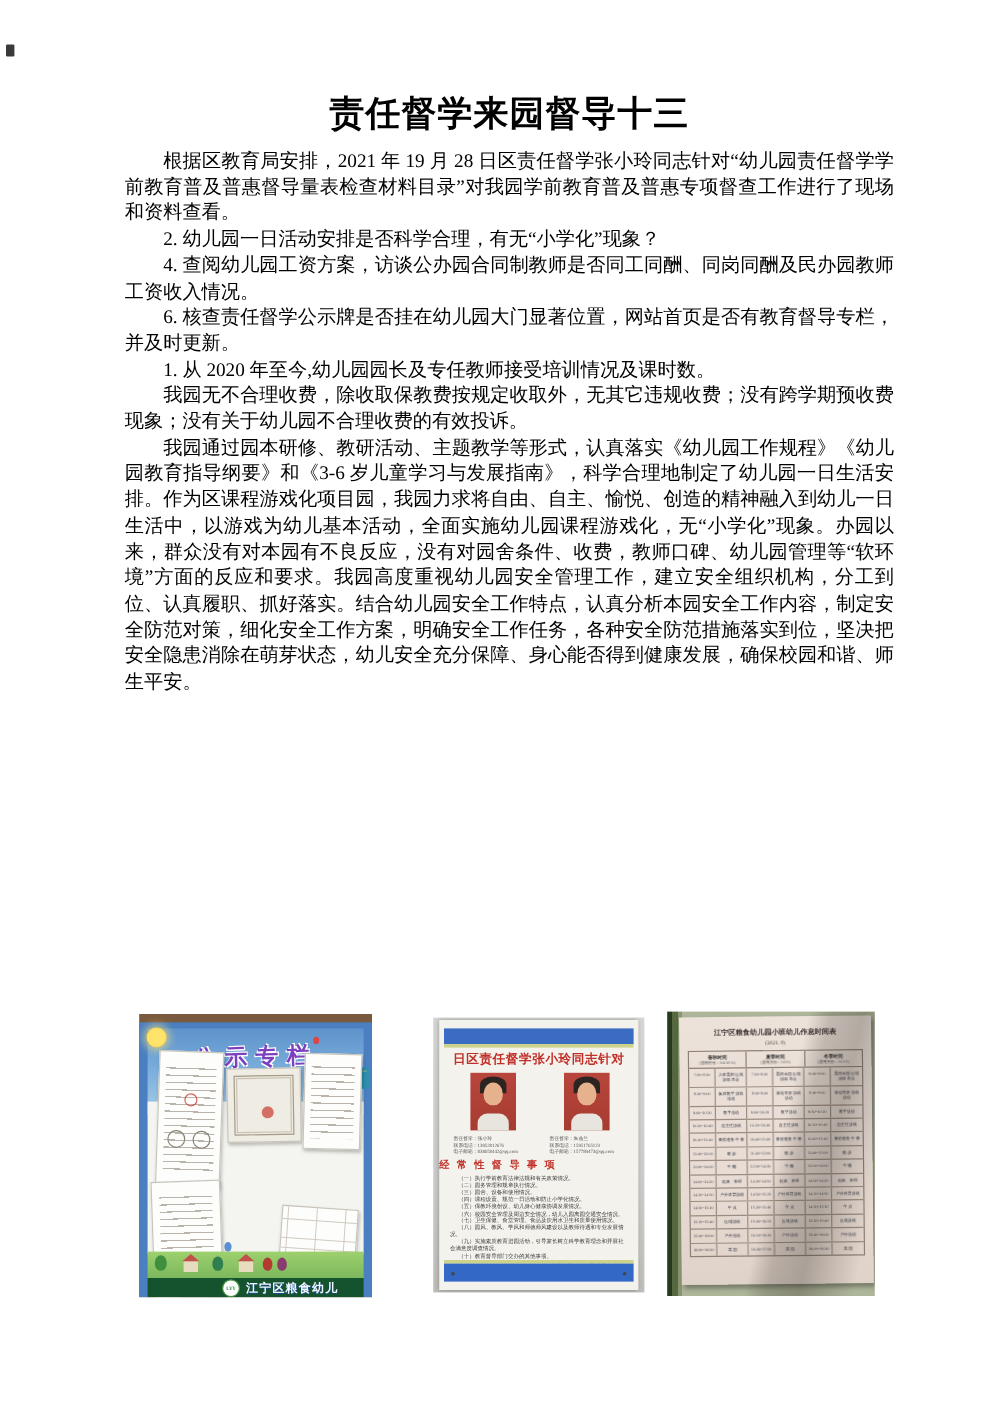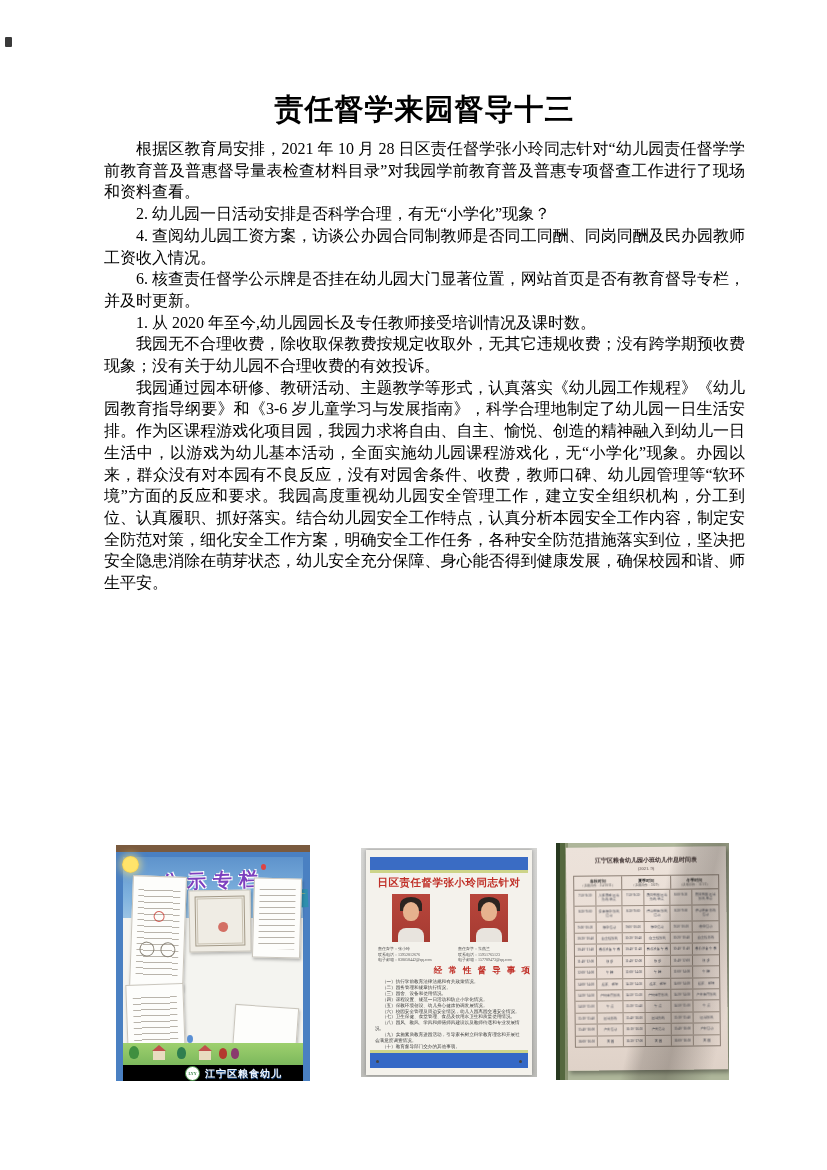--- a/index.html
+++ b/index.html
@@ -1,20 +1,20 @@
 <!DOCTYPE html>
 <html><head>
 <meta charset="utf-8">
 <style>
   html,body{margin:0;padding:0;background:#888;}
   .page{position:relative;width:827px;height:1170px;background:#ffffff;margin:0 auto;
         font-family:"Liberation Serif","DejaVu Serif",serif;color:#000;overflow:hidden;}
   .stray{position:absolute;left:5px;top:37px;width:7px;height:10px;background:#3a3a3a;border-radius:1px;}
   .doc{position:absolute;left:104px;top:78px;width:641px;}
-  .doc-title{font-size:29px;line-height:34px;font-weight:bold;text-align:center;letter-spacing:1px;margin:14px 0 12px 0;}
+  .doc-title{font-size:29px;line-height:34px;font-weight:bold;text-align:center;letter-spacing:1px;margin:0 0 12px 0;}
   .para{font-size:16px;line-height:21.7px;text-align:justify;margin:0;}
   .indent{text-indent:2em;}
   .bold{font-weight:bold;}
   
   .photos{position:absolute;left:104px;top:843px;width:641px;height:240px;}
   .photo{position:absolute;overflow:hidden;}
   
   .ph1{left:12px;top:2px;width:194px;height:236px;background:#7a5a3e;}
   .ph1 .board{position:absolute;left:0;top:7px;right:0;bottom:0;background:#4a80c2;}
   .ph1 .sky{position:absolute;left:7px;top:5px;right:7px;height:72px;background:linear-gradient(180deg,#5e93cc 0%,#7fb2de 55%,#a8cce8 100%);}
@@ -38,40 +38,40 @@
   .ph1 .grass{position:absolute;left:7px;bottom:16px;right:7px;height:22px;background:linear-gradient(180deg,#9ed06e,#7cb85c);}
   .ph1 .tree{position:absolute;bottom:6px;border-radius:50% 50% 45% 45%;}
   .ph1 .t1{left:6px;width:10px;height:13px;background:#3f8f3f;}
   .ph1 .t2{left:54px;width:9px;height:12px;background:#2f7f4f;}
   .ph1 .t3{left:96px;width:8px;height:11px;background:#b33a2e;}
   .ph1 .t4{left:108px;width:8px;height:11px;background:#8a3a6e;}
   .ph1 .house{position:absolute;bottom:5px;width:12px;height:9px;background:#e8dcc0;}
   .ph1 .h1{left:30px;} .ph1 .h2{left:76px;}
   .ph1 .house:before{content:"";position:absolute;left:-1px;top:-6px;border-left:7px solid transparent;border-right:7px solid transparent;border-bottom:6px solid #c0504a;}
   .ph1 .balloon2{position:absolute;left:64px;bottom:22px;width:6px;height:8px;border-radius:50%;background:#5a8fd4;}
-  .ph1 .banner{position:absolute;left:7px;bottom:0;right:7px;height:16px;background:#000000;}
+  .ph1 .banner{position:absolute;left:7px;bottom:0;right:7px;height:16px;background:#14532d;}
   .ph1 .logo{position:absolute;left:62px;top:1px;width:13px;height:13px;border-radius:50%;background:#fff;border:1px solid #3f8f3f;color:#2f7f3f;font-size:4px;line-height:13px;text-align:center;font-weight:bold;}
   .ph1 .banner-text{position:absolute;left:82px;top:2px;font-size:10px;font-weight:bold;color:#eef6ff;letter-spacing:1px;text-shadow:0.5px 0.5px 0 #1a4a8a;}
   
   .ph2{left:257px;top:5px;width:176px;height:229px;background:linear-gradient(180deg,#d6d6d4 0%,#cbcbc9 60%,#bdbdb9 100%);}
   .ph2 .sign{position:absolute;left:5px;top:2px;right:5px;bottom:2px;background:#f4f2ec;box-shadow:0 0 4px rgba(0,0,0,.3);}
   .ph2 .dot{position:absolute;width:3px;height:3px;border-radius:50%;background:#444;}
   .ph2 .blue-bar{position:absolute;left:4px;right:4px;height:13px;background:#3a6cc4;}
   .ph2 .bar-top{top:7px;} .ph2 .bar-bottom{bottom:7px;height:15px;background:#3468c6;}
   .ph2 .ystrip{position:absolute;left:4px;right:4px;height:3px;background:#cdd489;}
   .ph2 .ys-top{top:20px;} .ph2 .ys-bottom{bottom:22px;}
   .ph2 .sign-title{position:absolute;left:0;right:0;top:26px;text-align:center;font-size:10.5px;font-weight:bold;color:#c03028;letter-spacing:0.5px;filter:blur(.2px);}
   .ph2 .idp{position:absolute;top:44px;width:38px;height:48px;background:linear-gradient(180deg,#b8463c,#a63b32);}
   .ph2 .idp .face{position:absolute;left:11px;top:8px;width:16px;height:19px;border-radius:50% 50% 45% 45%;background:#e6b28e;}
   .ph2 .idp .hair{position:absolute;left:8px;top:3px;width:22px;height:14px;border-radius:50% 50% 0 0;background:#2c2420;}
   .ph2 .idp .body{position:absolute;left:6px;bottom:0;width:26px;height:14px;border-radius:8px 8px 0 0;background:#e8e4de;}
   .ph2 .idp1{left:26px;} .ph2 .idp2{left:104px;}
   .ph2 .contact{position:absolute;top:96px;width:76px;font-size:4px;line-height:5.6px;color:#555;filter:blur(.25px);}
   .ph2 .c1{left:12px;} .ph2 .c2{left:92px;}
-  .ph2 .sec-title{position:absolute;left:0;right:0;top:115px;text-align:right;font-size:8.5px;font-weight:bold;color:#c03028;letter-spacing:2px;filter:blur(.2px);padding-left:32px;}
+  .ph2 .sec-title{position:absolute;left:0;right:0;top:115px;text-align:left;font-size:8.5px;font-weight:bold;color:#c03028;letter-spacing:2px;filter:blur(.2px);}
   .ph2 .sign-items{position:absolute;left:9px;right:9px;top:129px;font-size:4.6px;line-height:5.9px;color:#3a3a3a;filter:blur(.3px);}
   .ph2 .sign-item{text-indent:1.5em;}
   .ph2 .sign-footer{position:absolute;right:12px;top:203px;font-size:4.6px;line-height:5.8px;color:#4a4a4a;text-align:center;filter:blur(.25px);}
   
   .ph3{left:452px;top:0;width:173px;height:237px;background:linear-gradient(90deg,#27391f 0 4px,#55683f 4px 9px,#8a9472 9px 12px,#aeb69a 12px 100%);}
   .ph3 .paper3{position:absolute;left:11px;top:4px;right:2px;bottom:10px;background:linear-gradient(180deg,#ece2da 0%,#e9dcd4 60%,#dfd2c8 100%);transform:rotate(-.6deg);box-shadow:2px 3px 4px rgba(0,0,0,.35);}
   .ph3 .sch-title{margin-top:9px;text-align:center;font-size:6px;font-weight:bold;color:#3c2f2f;filter:blur(.25px);}
   .ph3 .sch-sub{text-align:center;font-size:4.5px;color:#4a3c3c;filter:blur(.25px);margin-top:1px;}
   .ph3 .sch-table{position:absolute;left:7px;right:7px;top:28px;border:0.5px solid #8d8076;}
   .ph3 .sch-hrow{display:flex;border-bottom:0.5px solid #8d8076;}
@@ -88,21 +88,21 @@
   .ph3 .shadow{position:absolute;left:0;top:0;right:0;bottom:0;background:linear-gradient(103deg,transparent 52%,rgba(45,40,34,.22) 60%,rgba(45,40,34,.30) 72%,rgba(45,40,34,.12) 84%,transparent 92%);pointer-events:none;}
 </style>
 </head>
 <body>
 
 <div class="page">
   <div class="stray"></div>
 
   <div class="doc">
     <h1 class="doc-title">责任督学来园督导十三</h1>
-    <p class="para indent">根据区教育局安排，2021 年 10 月 28 日区责任督学张小玲同志针对“幼儿园责任督学学前教育普及普惠督导量表检查材料目录”对我园学前教育普及普惠专项督查工作进行了现场和资料查看。</p>
+    <p class="para indent">根据区教育局安排，2021 年 19 月 28 日区责任督学张小玲同志针对“幼儿园责任督学学前教育普及普惠督导量表检查材料目录”对我园学前教育普及普惠专项督查工作进行了现场和资料查看。</p>
     <p class="para indent">2. 幼儿园一日活动安排是否科学合理，有无“小学化”现象？</p>
     <p class="para indent">4. 查阅幼儿园工资方案，访谈公办园合同制教师是否同工同酬、同岗同酬及民办园教师工资收入情况。</p>
     <p class="para indent">6. 核查责任督学公示牌是否挂在幼儿园大门显著位置，网站首页是否有教育督导专栏，并及时更新。</p>
     <p class="para indent">1. 从 2020 年至今,幼儿园园长及专任教师接受培训情况及课时数。</p>
     <p class="para indent">我园无不合理收费，除收取保教费按规定收取外，无其它违规收费；没有跨学期预收费现象；没有关于幼儿园不合理收费的有效投诉。</p>
     <p class="para indent">我园通过园本研修、教研活动、主题教学等形式，认真落实《幼儿园工作规程》《幼儿园教育指导纲要》和《3-6 岁儿童学习与发展指南》，科学合理地制定了幼儿园一日生活安排。作为区课程游戏化项目园，我园力求将自由、自主、愉悦、创造的精神融入到幼儿一日生活中，以游戏为幼儿基本活动，全面实施幼儿园课程游戏化，无“小学化”现象。办园以来，群众没有对本园有不良反应，没有对园舍条件、收费，教师口碑、幼儿园管理等“软环境”方面的反应和要求。我园高度重视幼儿园安全管理工作，建立安全组织机构，分工到位、认真履职、抓好落实。结合幼儿园安全工作特点，认真分析本园安全工作内容，制定安全防范对策，细化安全工作方案，明确安全工作任务，各种安全防范措施落实到位，坚决把安全隐患消除在萌芽状态，幼儿安全充分保障、身心能否得到健康发展，确保校园和谐、师生平安。</p>
   </div>
 
   <div class="photos">
 

